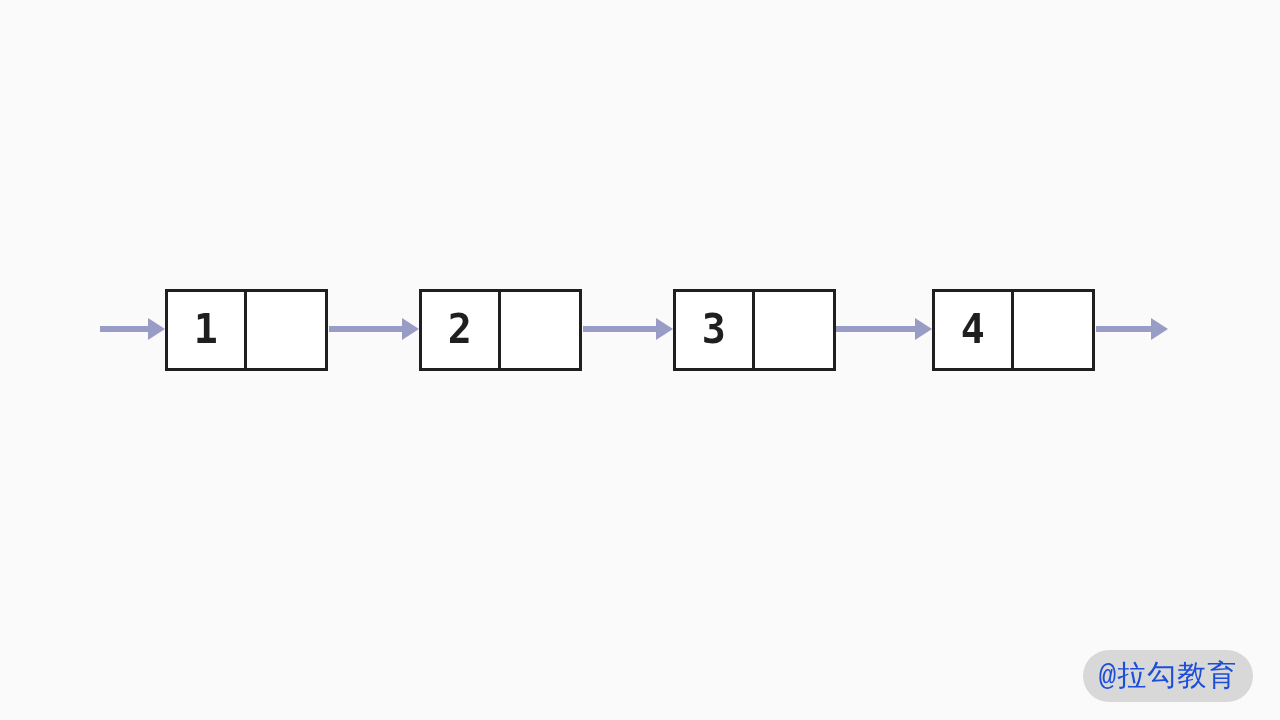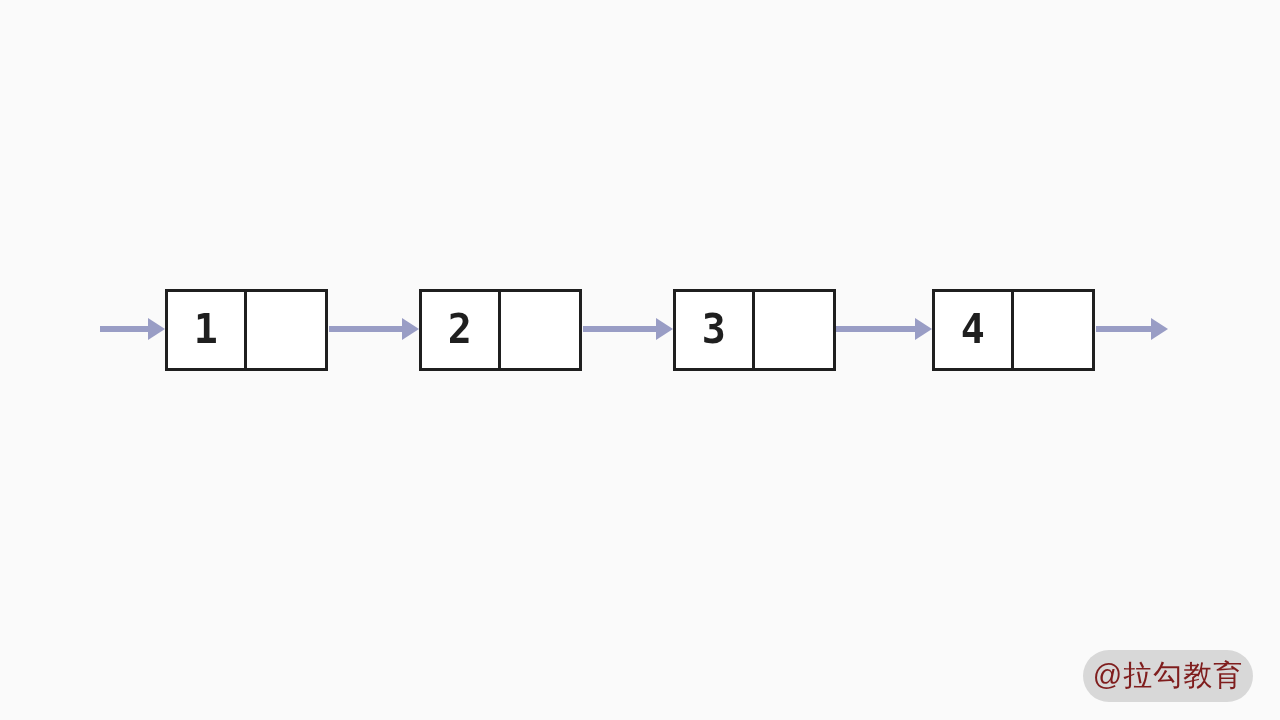--- a/index.html
+++ b/index.html
@@ -85,24 +85,24 @@
     top: 650px;
     width: 170px;
     height: 52px;
     border-radius: 26px;
     background: #d8d8d8;
     display: flex;
     align-items: center;
     justify-content: center;
   }
   .watermark .wm-text {
-    color: #7f1d1d;
+    color: #1d4ed8;
     font-size: 29px;
     letter-spacing: 1px;
-    font-family: Liberation Sans, sans-serif;
+    font-family: Liberation Mono, monospace;
   }
 </style>
 </head>
 <body>
 
 <div class="canvas">
 
   <div class="arrow arrow-head-ptr">
     <span class="shaft"></span>
     <span class="head"></span>

